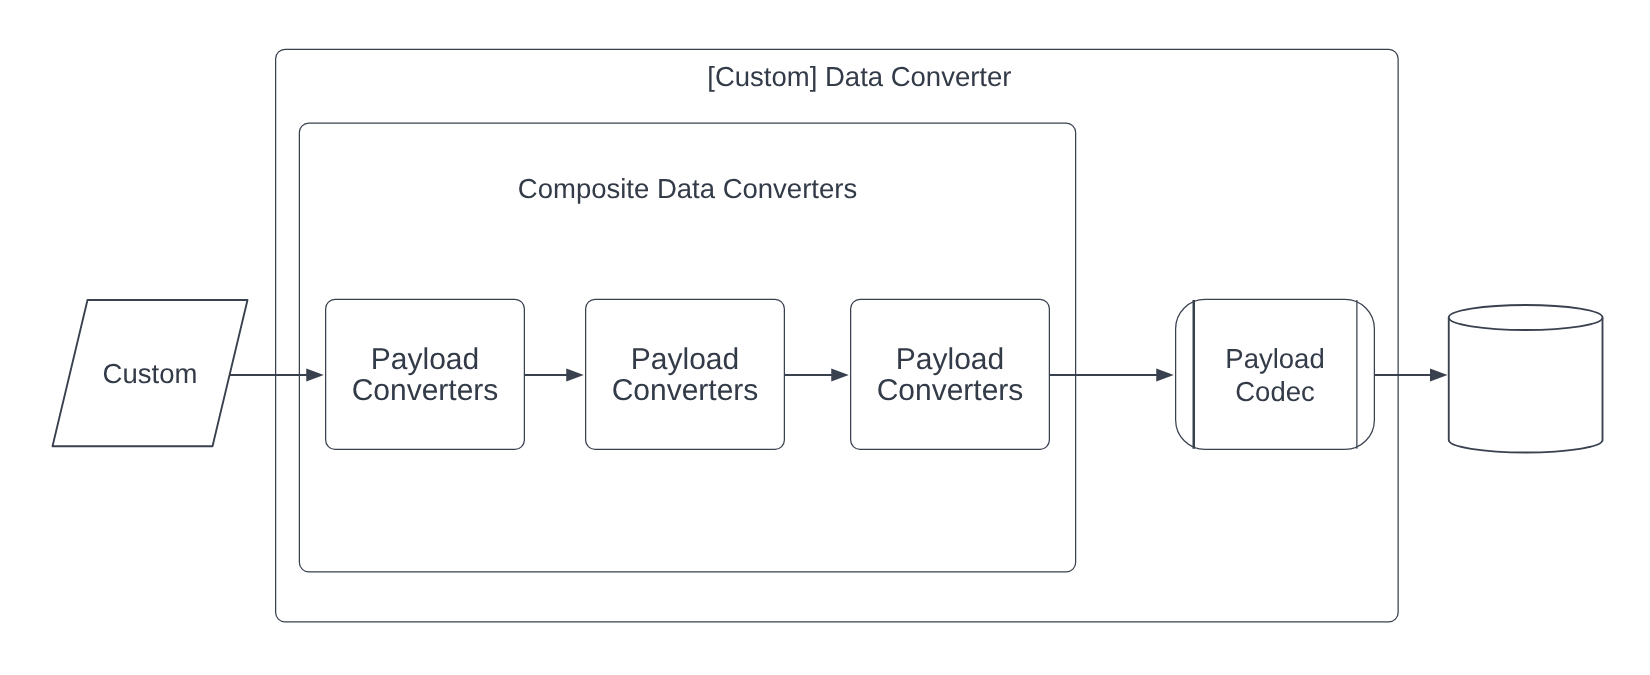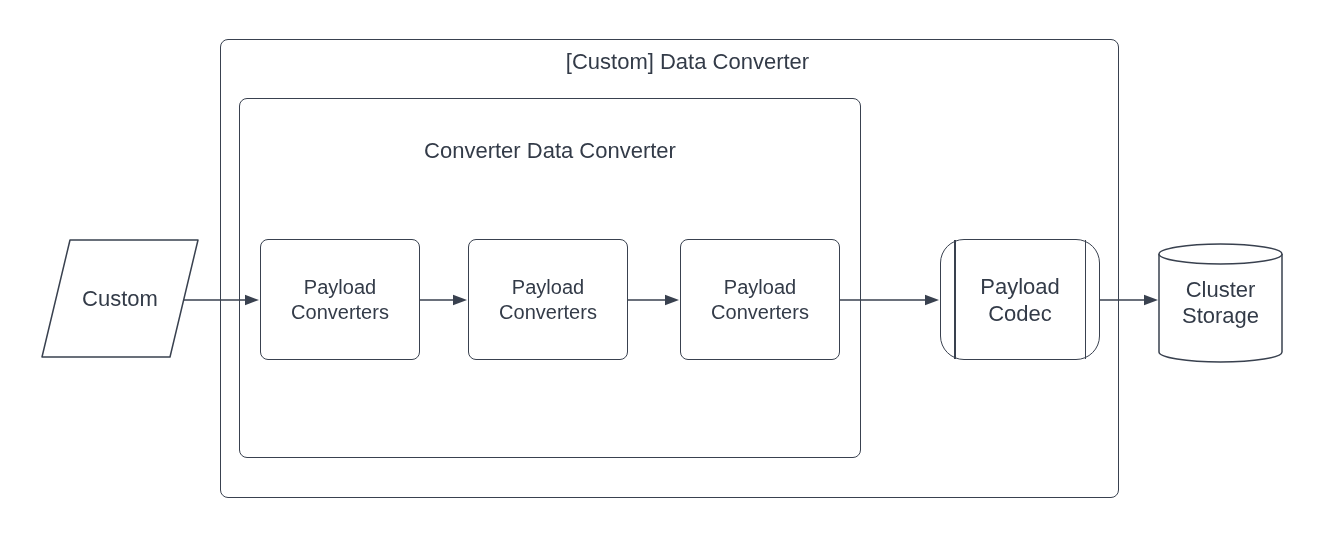--- a/index.html
+++ b/index.html
@@ -45,21 +45,21 @@
     position:absolute;
     border:1.5px solid var(--stroke);
     border-radius:8px;
     background:var(--bg);
     box-sizing:border-box;
     display:flex;
     align-items:center;
     justify-content:center;
     text-align:center;
   }
-  .converter-box{width:160px;height:121px;top:239px;font-size:20px;line-height:25px;padding:10px 14px;}
+  .converter-box{width:160px;height:121px;top:239px;font-size:24px;line-height:25px;padding:10px 14px;}
   .converter-1{left:260px;}
   .converter-2{left:468px;}
   .converter-3{left:680px;}
 
   .codec-box{left:940px;top:239px;width:160px;height:121px;font-size:22px;line-height:27px;border-radius:24px;}
   .codec-box .codec-bar{
     position:absolute;top:0;bottom:0;width:1.5px;background:var(--stroke);
   }
   .codec-bar-left{left:13px;}
   .codec-bar-right{right:13px;}
@@ -111,35 +111,34 @@
     <g>
       <line x1="1100" y1="300" x2="1145" y2="300"></line>
       <polygon points="1158,300 1144,294.8 1144,305.2"></polygon>
     </g>
   </svg>
 
   <div class="container outer-container"></div>
   <div class="container-label outer-label">[Custom] Data Converter</div>
 
   <div class="container inner-container"></div>
-  <div class="container-label inner-label">Converter Data Converter</div>
+  <div class="container-label inner-label">Composite Data Converters</div>
 
   <div class="input-label">Custom</div>
 
   <div class="node converter-box converter-1">
     <span>Payload Converters</span>
   </div>
   <div class="node converter-box converter-2">
     <span>Payload Converters</span>
   </div>
   <div class="node converter-box converter-3">
     <span>Payload Converters</span>
   </div>
 
   <div class="node codec-box">
     <div class="codec-bar codec-bar-left"></div>
     <div class="codec-bar codec-bar-right"></div>
     <span class="codec-label">Payload Codec</span>
   </div>
 
-  <div class="cylinder-label">Cluster Storage</div>
 
 </div>
 
 </body></html>

